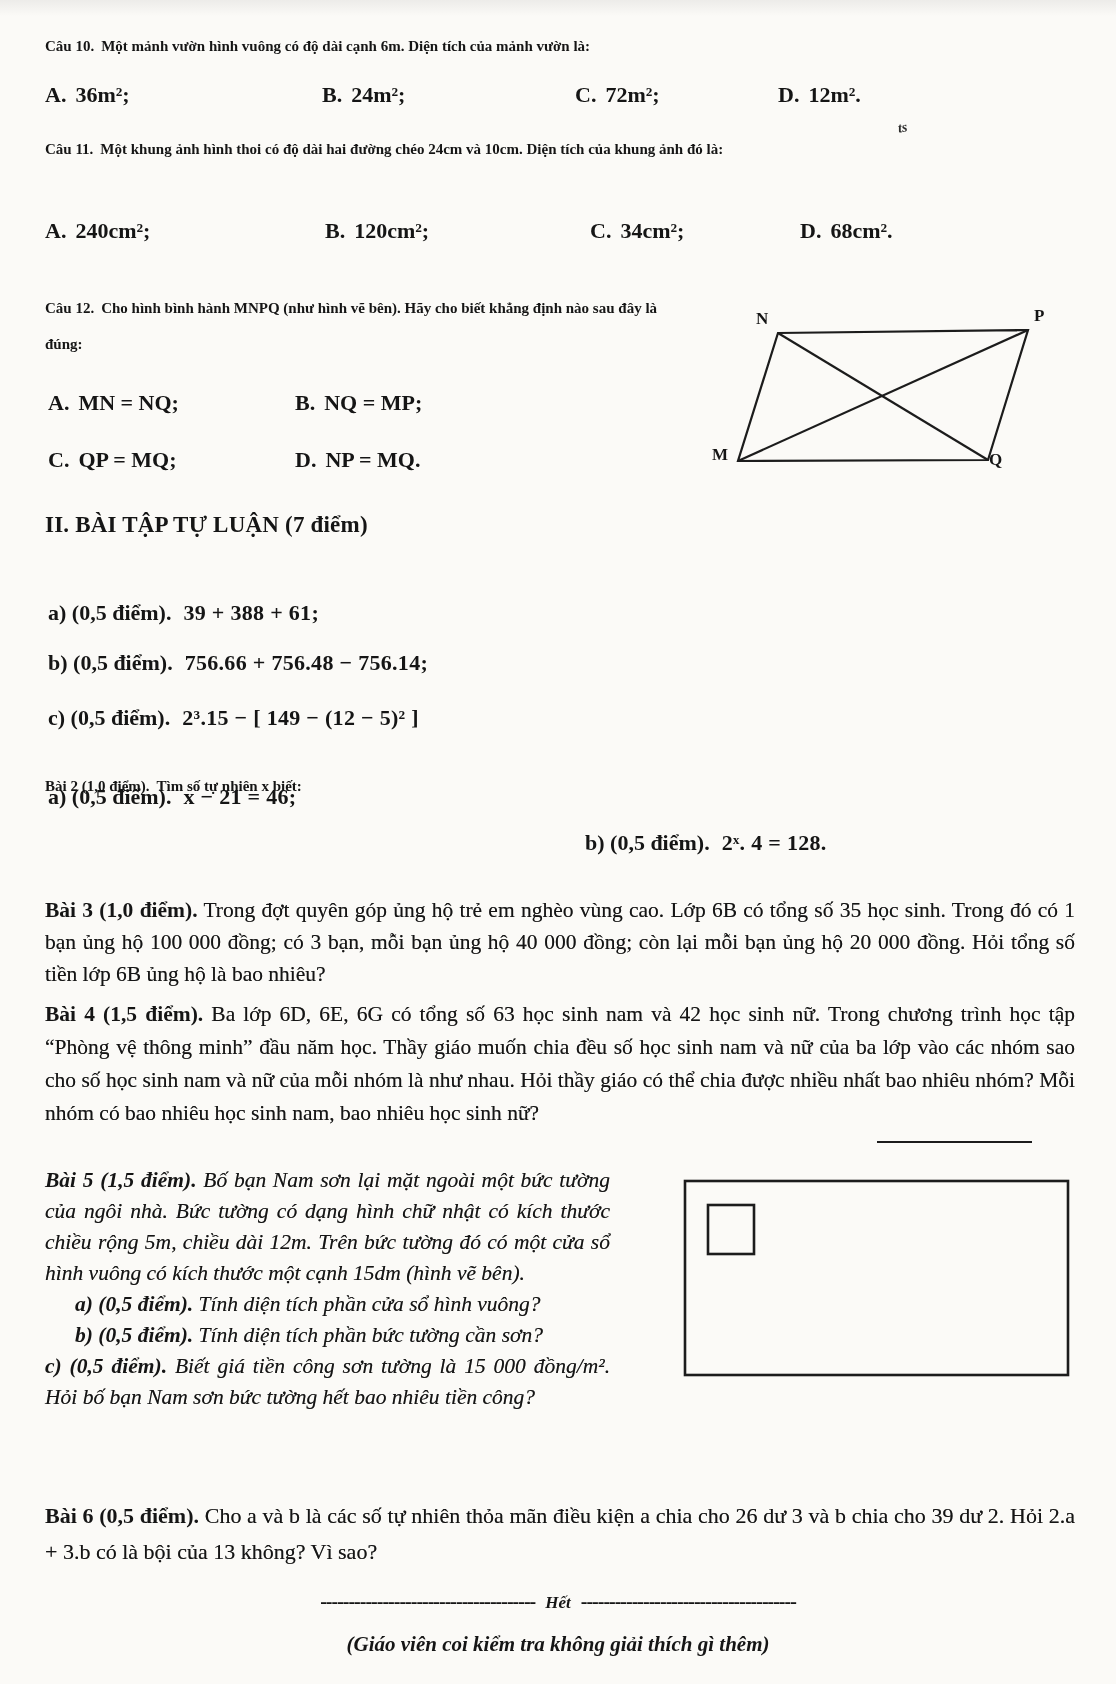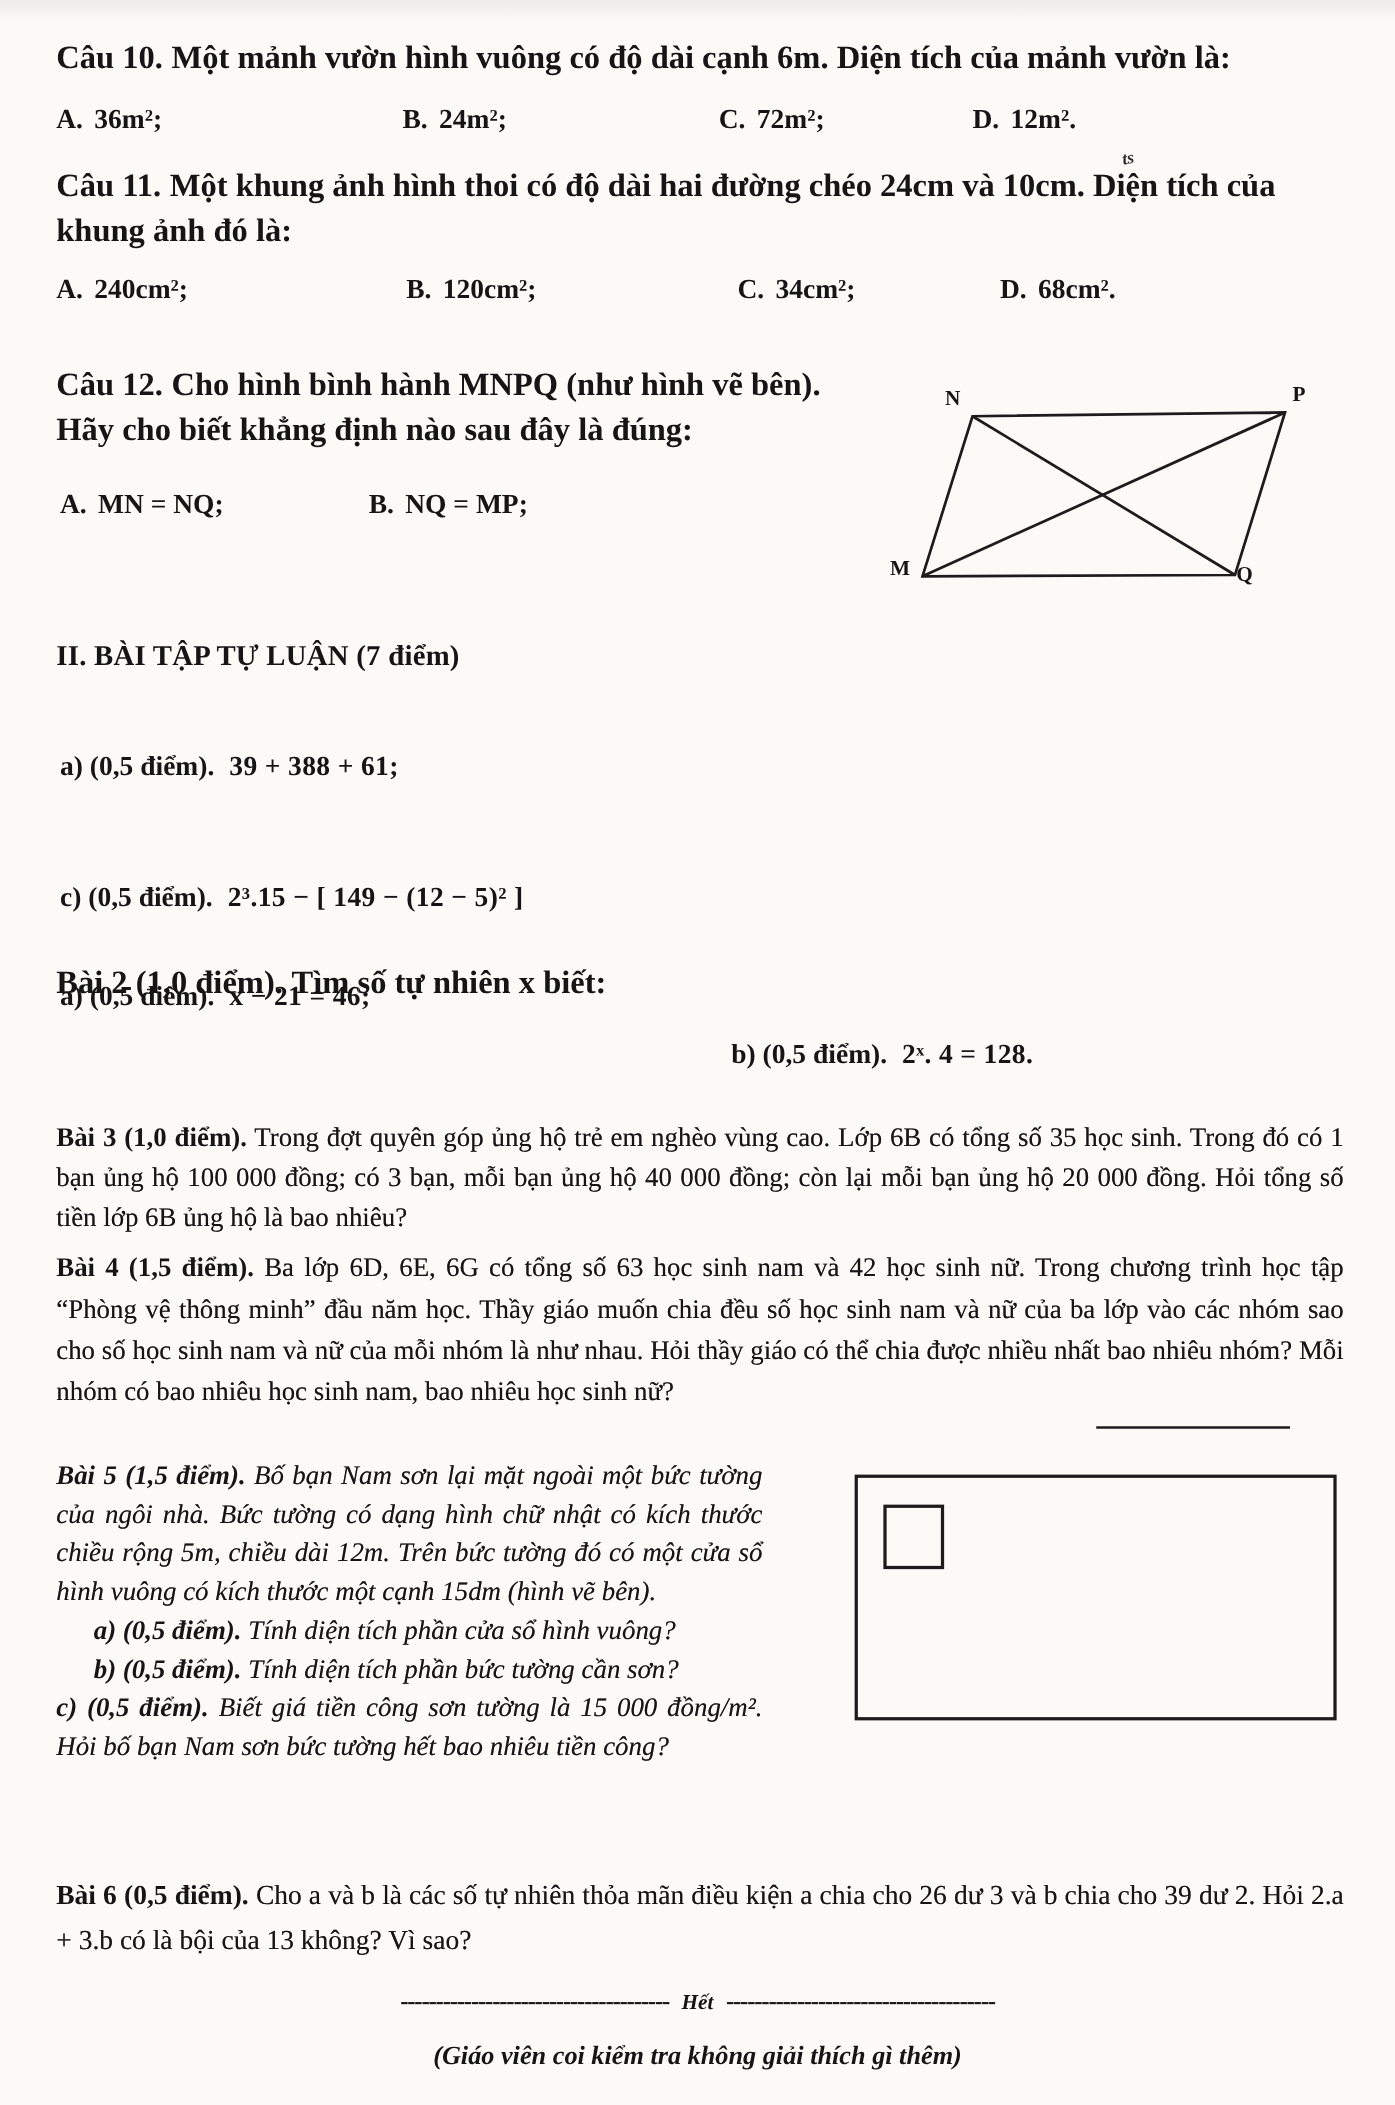--- a/index.html
+++ b/index.html
@@ -8,21 +8,21 @@
     background:#fbfaf7;color:#151515;
     font-family:"Liberation Serif","DejaVu Serif",serif;
     overflow:hidden;
   }
   .page::before{
     content:"";position:absolute;top:0;left:0;right:0;height:16px;
     background:linear-gradient(to bottom, rgba(110,110,110,.10), rgba(0,0,0,0));
     pointer-events:none;
   }
   .abs{position:absolute;left:45px;width:1030px;}
-  .qline{font-size:26px;font-weight:700;line-height:36px;}
+  .qline{font-size:15px;font-weight:700;line-height:36px;}
   .qlabel{margin-right:7px;}
   .optrow{height:34px;font-size:22px;font-weight:700;}
   .opt{position:absolute;top:0;white-space:nowrap;text-align:right;}
   .opt .k{margin-right:9px;}
   .heading{font-size:23px;font-weight:700;letter-spacing:.2px;}
   .exline{font-size:22px;white-space:nowrap;}
   .exline .plabel{font-weight:700;margin-right:12px;}
   .exline .expr{font-weight:700;letter-spacing:.3px;}
   .para{font-size:21.5px;line-height:32px;text-align:justify;font-weight:400;
         text-shadow:0 0 .4px rgba(20,20,20,.55);}
@@ -71,37 +71,44 @@
     <span class="opt" style="left:755px"><span class="k">D.</span><span>68cm².</span></span>
   </div>
 
   <div class="abs qline" style="top:290px;width:615px">
     <span class="qlabel">Câu 12.</span><span>Cho hình bình hành MNPQ (như hình vẽ bên). Hãy cho biết khẳng định nào sau đây là đúng:</span>
   </div>
   <div class="abs optrow" style="top:390px">
     <span class="opt" style="left:3px"><span class="k">A.</span><span>MN = NQ;</span></span>
     <span class="opt" style="left:250px"><span class="k">B.</span><span>NQ = MP;</span></span>
   </div>
+  <div class="abs optrow" style="top:447px">
+    <span class="opt" style="left:3px"><span class="k">C.</span><span>QP = MQ;</span></span>
+    <span class="opt" style="left:250px"><span class="k">D.</span><span>NP = MQ.</span></span>
+  </div>
 
   <div class="fig" style="left:690px;top:298px;width:380px;height:175px">
     <svg width="380" height="175" viewBox="0 0 380 175">
       <polygon points="88,35 338,32 298,162 48,163" stroke-width="2.2"></polygon>
       <line x1="88" y1="35" x2="298" y2="162" stroke-width="2.2"></line>
       <line x1="48" y1="163" x2="338" y2="32" stroke-width="2.2"></line>
     </svg>
     <span class="figlabel" style="left:66px;top:12px">N</span>
     <span class="figlabel" style="left:344px;top:9px">P</span>
     <span class="figlabel" style="left:22px;top:148px">M</span>
     <span class="figlabel" style="left:299px;top:153px">Q</span>
   </div>
 
   <div class="abs heading" style="top:512px">II. BÀI TẬP TỰ LUẬN (7 điểm)</div>
 
   <div class="abs exline" style="top:600px;left:48px">
     <span class="plabel">a) (0,5 điểm).</span><span class="expr">39 + 388 + 61;</span>
+  </div>
+  <div class="abs exline" style="top:650px;left:48px">
+    <span class="plabel">b) (0,5 điểm).</span><span class="expr">756.66 + 756.48 − 756.14;</span>
   </div>
   <div class="abs exline" style="top:705px;left:48px">
     <span class="plabel">c) (0,5 điểm).</span><span class="expr">2³.15 − [ 149 − (12 − 5)² ]</span>
   </div>
 
   <div class="abs qline" style="top:768px">
     <span class="qlabel">Bài 2 (1,0 điểm).</span><span>Tìm số tự nhiên x biết:</span>
   </div>
   <div class="abs exline" style="top:784px;left:48px">
     <span class="plabel">a) (0,5 điểm).</span><span class="expr">x − 21 = 46;</span>

